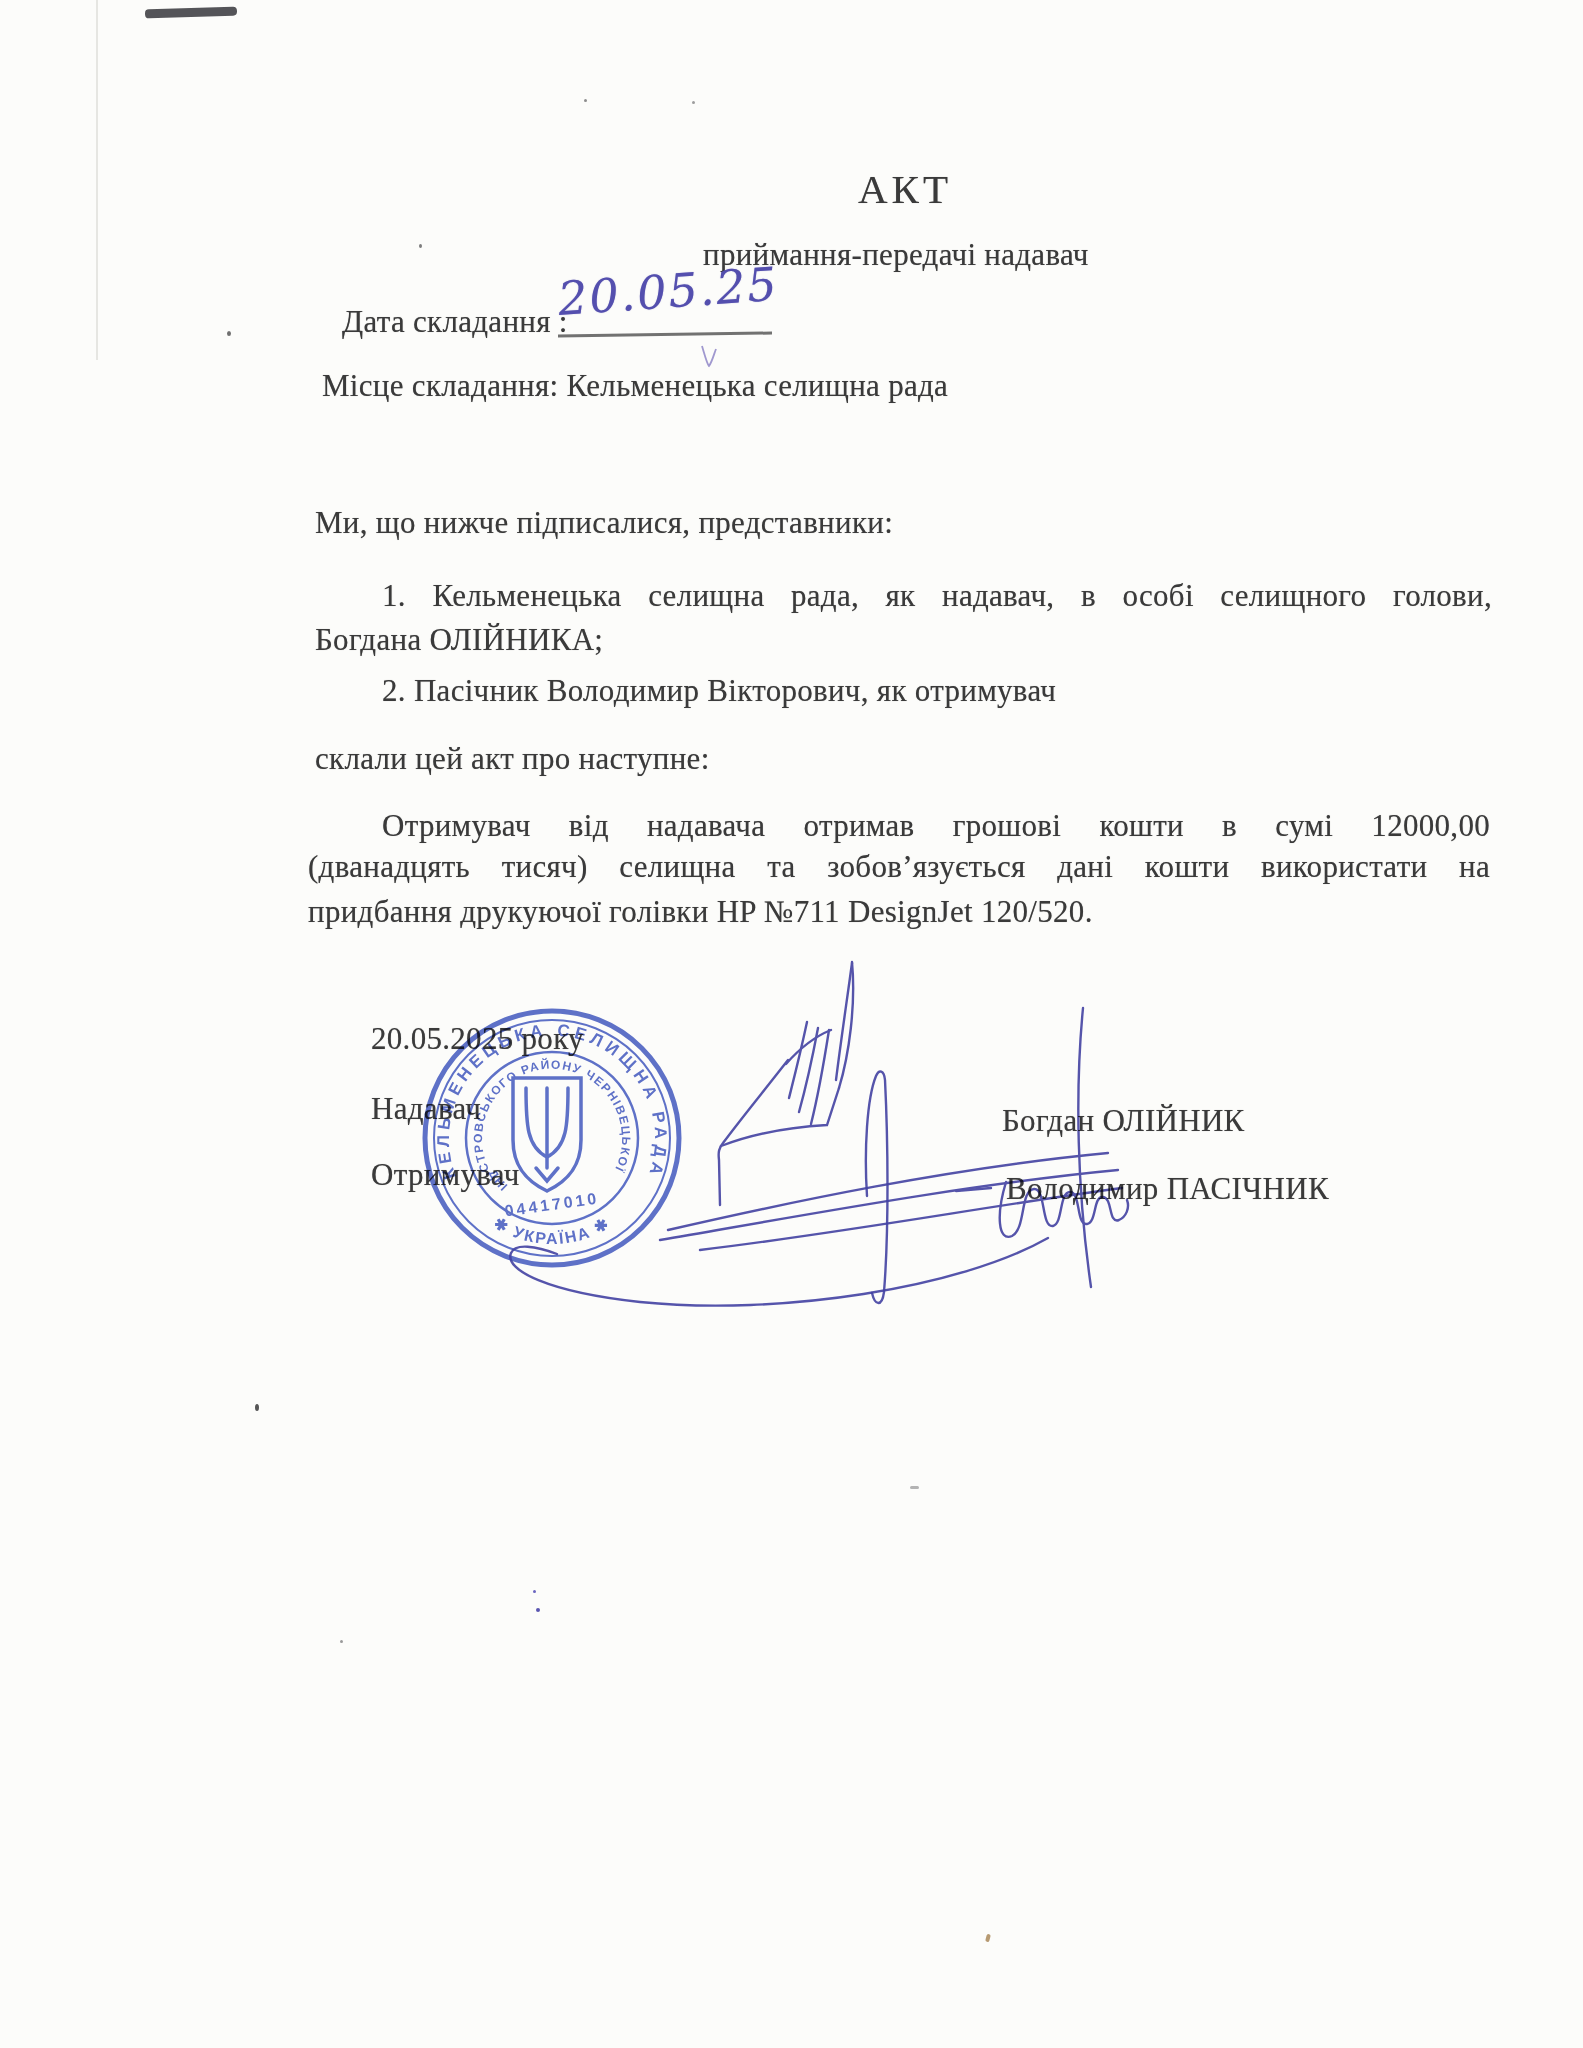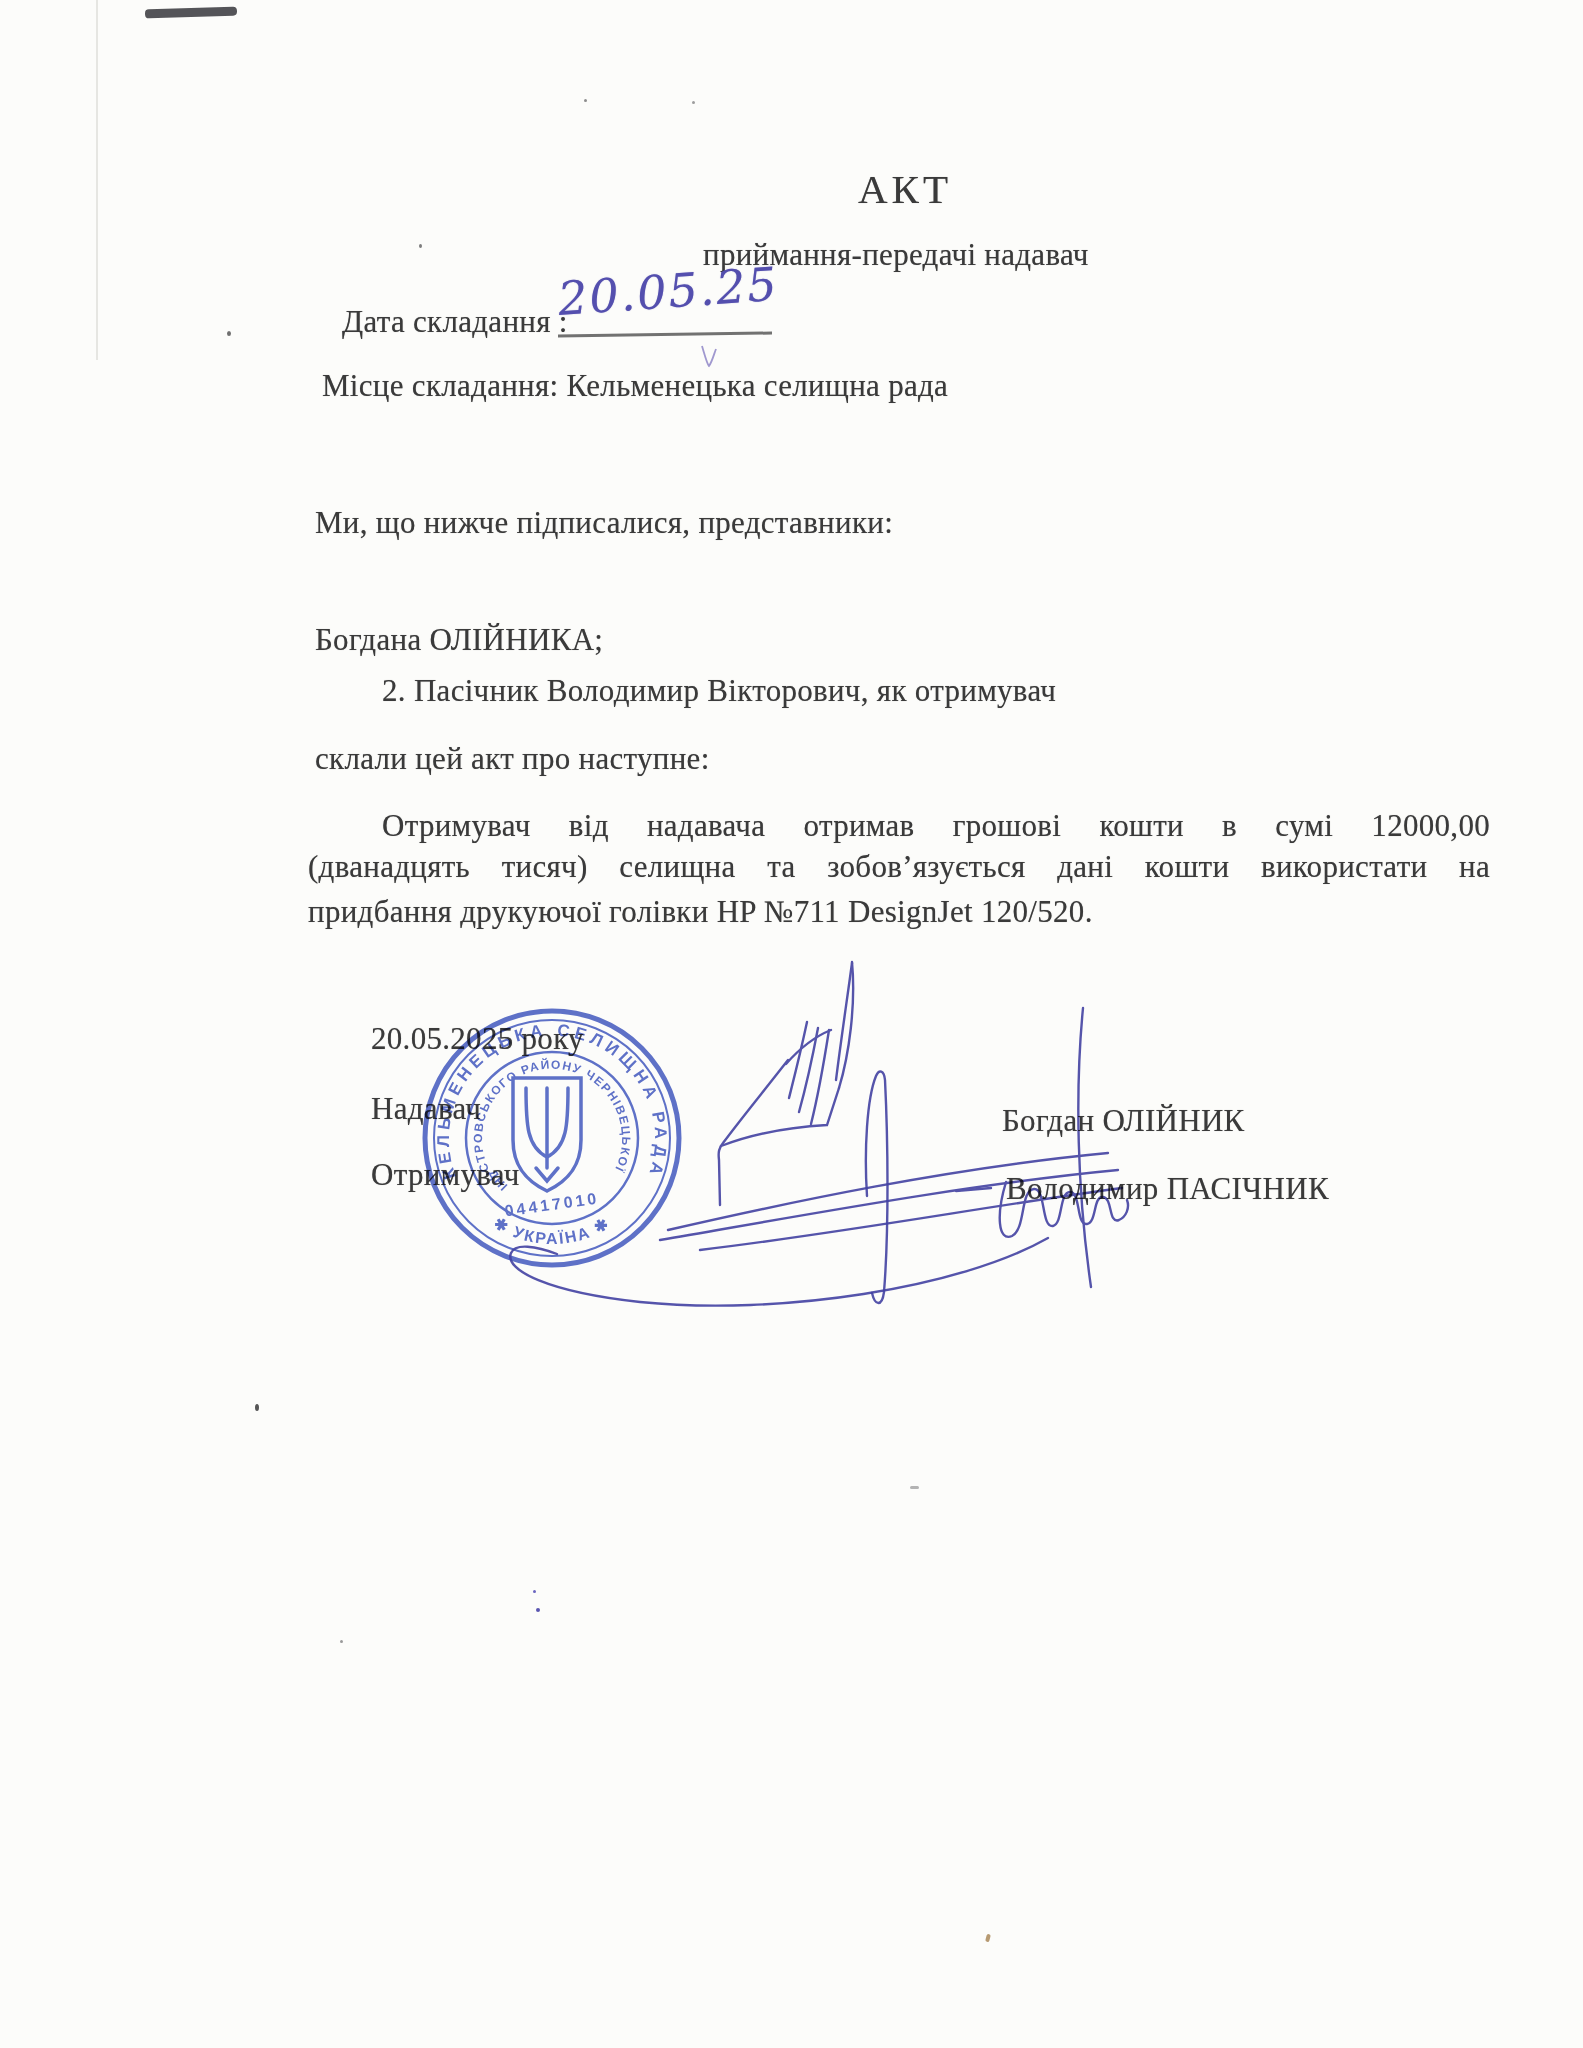--- a/index.html
+++ b/index.html
@@ -54,20 +54,21 @@
   <div class="line" style="left:703px;top:237px;">приймання-передачі надавач</div>
 
   <div class="line" style="left:322px;top:304px;margin-left:20px;">Дата складання :</div>
   <div class="hand" style="position:absolute;left:560px;top:272px;">20.05.25</div>
   <div class="rule" style="left:558px;top:333px;width:214px;transform:rotate(-0.8deg);"></div>
 
   <div class="line" style="left:322px;top:368px;">Місце складання: Кельменецька селищна рада</div>
 
   <div class="line" style="left:315px;top:505px;">Ми, що нижче підписалися, представники:</div>
 
+  <div class="line just" style="left:382px;top:578px;width:1110px;">1. Кельменецька селищна рада, як надавач, в особі селищного голови,</div>
   <div class="line" style="left:315px;top:622px;">Богдана ОЛІЙНИКА;</div>
   <div class="line" style="left:382px;top:673px;">2. Пасічник Володимир Вікторович, як отримувач</div>
 
   <div class="line" style="left:315px;top:741px;">склали цей акт про наступне:</div>
 
   <div class="line just" style="left:382px;top:808px;width:1108px;">Отримувач від надавача отримав грошові кошти в сумі 12000,00</div>
   <div class="line just" style="left:308px;top:849px;width:1182px;">(дванадцять тисяч) селищна та зобов’язується дані кошти використати на</div>
   <div class="line" style="left:308px;top:894px;">придбання друкуючої голівки HP №711 DesignJet 120/520.</div>
 
   <div class="line" style="left:371px;top:1021px;">20.05.2025 року</div>

